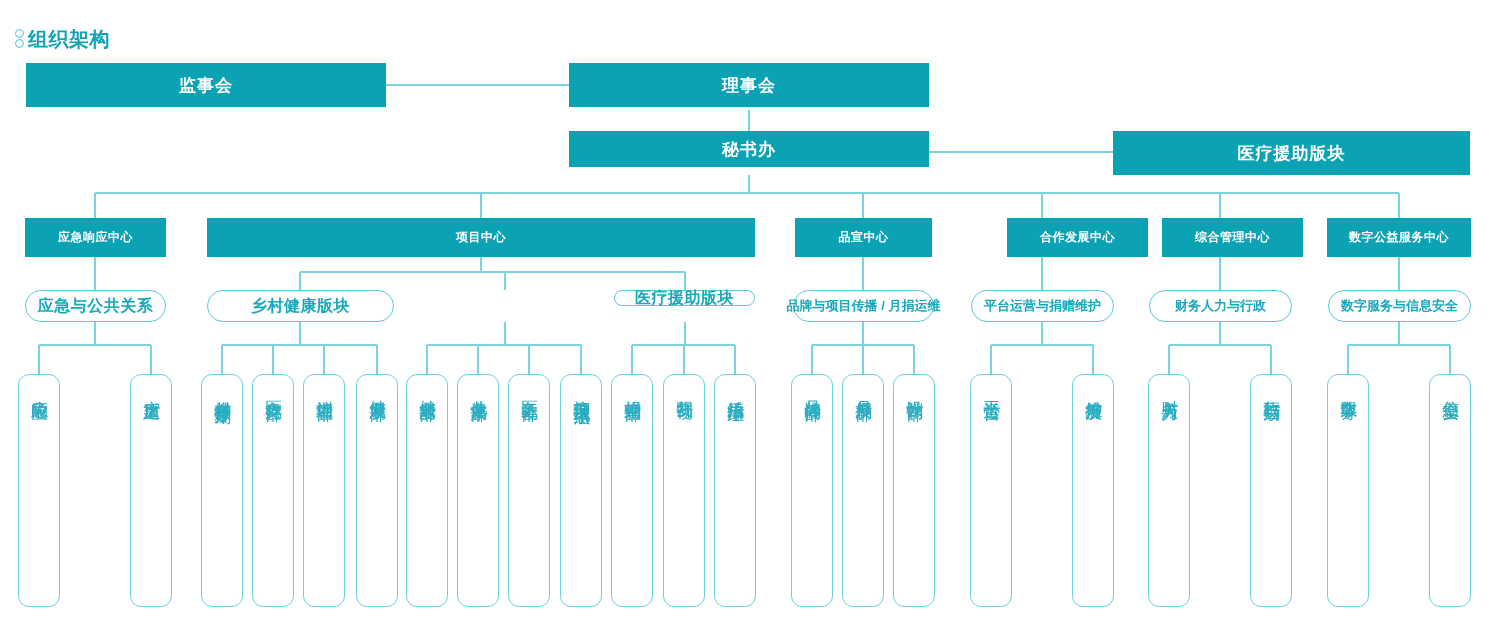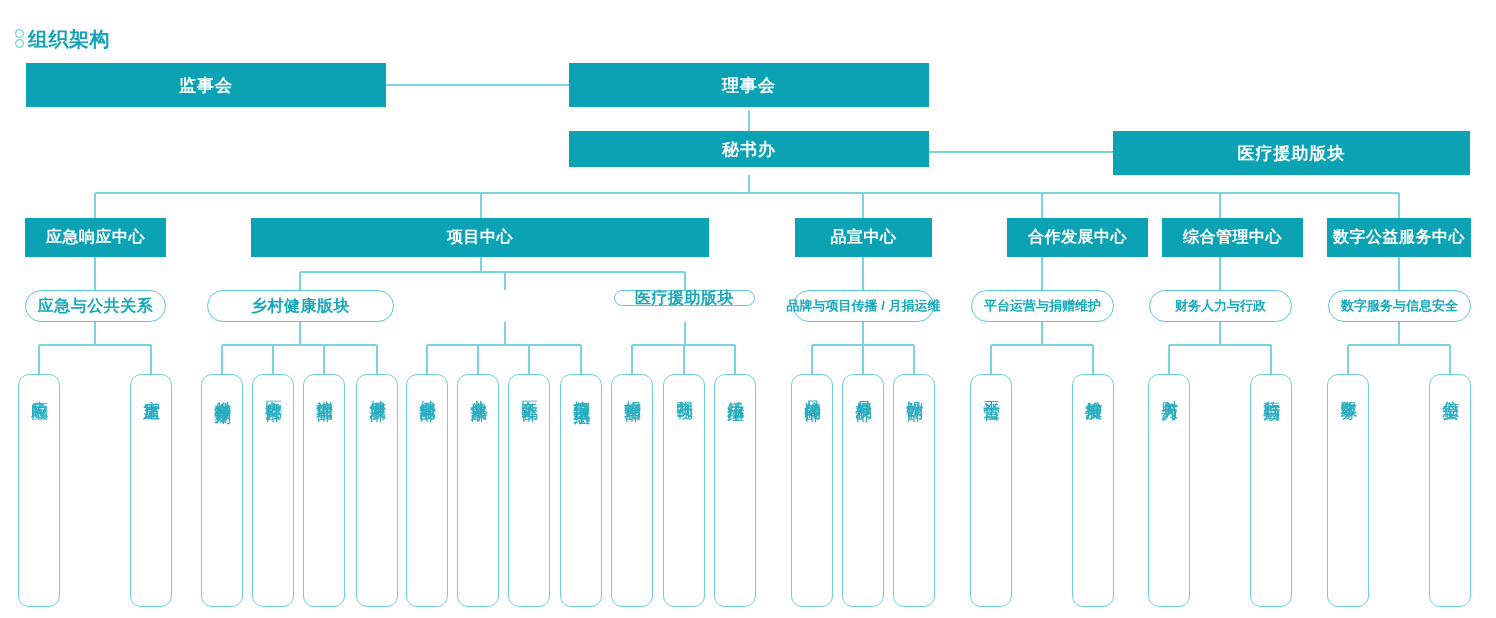--- a/index.html
+++ b/index.html
@@ -35,21 +35,21 @@
     position:absolute;box-sizing:border-box;
     display:flex;align-items:center;justify-content:center;
     border-radius:0;
   }
   
   .node.solid{
     background:#0ba3b4;color:#ffffff;
     font-size:17px;font-weight:bold;letter-spacing:1px;
     white-space:nowrap;
   }
-  .node.solid.small{font-size:16px;letter-spacing:.5px;}
+  .node.solid.small{font-size:12px;letter-spacing:.5px;}
   
   .node.outline{
     background:#ffffff;border:1.6px solid #5cc9d8;
     color:#17a8ba;font-size:16px;font-weight:bold;letter-spacing:.5px;
     white-space:nowrap;border-radius:16px;
   }
   .node.outline.tight{font-size:13px;letter-spacing:0;}
   
   .node.vert{
     background:#ffffff;border:1.4px solid #6fd0dd;
@@ -170,21 +170,21 @@
   <div class="node solid" style="left:569px;top:131px;width:360px;height:36px;">
     <span>秘书办</span>
   </div>
   <div class="node solid" style="left:1113px;top:131px;width:357px;height:44px;">
     <span>医疗援助版块</span>
   </div>
 
   <div class="node solid small" style="left:25px;top:218px;width:141px;height:39px;">
     <span>应急响应中心</span>
   </div>
-  <div class="node solid small" style="left:207px;top:218px;width:458px;height:39px;margin-left:44px;">
+  <div class="node solid small" style="left:207px;top:218px;width:548px;height:39px;">
     <span>项目中心</span>
   </div>
   <div class="node solid small" style="left:795px;top:218px;width:137px;height:39px;">
     <span>品宣中心</span>
   </div>
   <div class="node solid small" style="left:1007px;top:218px;width:141px;height:39px;">
     <span>合作发展中心</span>
   </div>
   <div class="node solid small" style="left:1150px;top:218px;width:141px;height:39px;margin-left:12px;">
     <span>综合管理中心</span>

